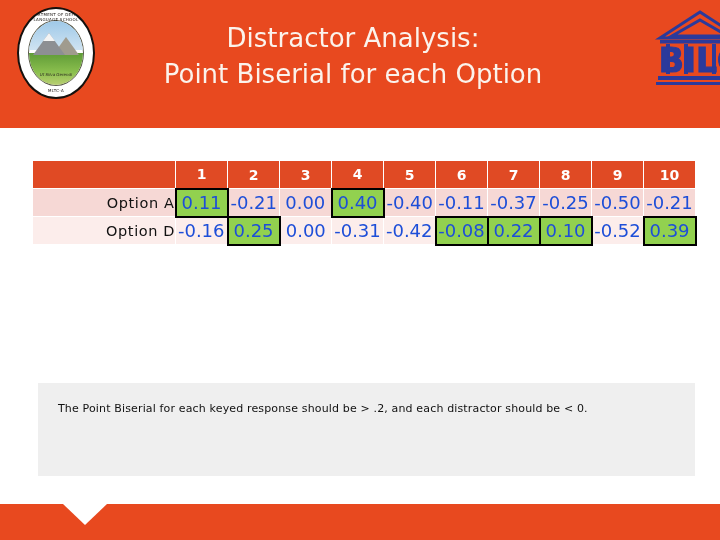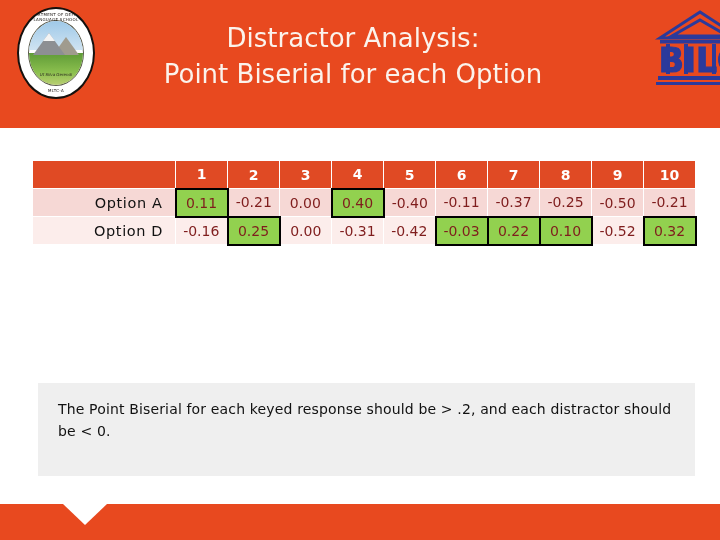--- a/index.html
+++ b/index.html
@@ -125,41 +125,40 @@
     border-collapse: collapse;
     table-layout: fixed;
     font-family: "DejaVu Sans", sans-serif;
   }
   #pb-table th, #pb-table td {
     padding: 0;
     margin: 0;
     height: 28px;
     text-align: center;
     vertical-align: middle;
-    font-size: 14px;
-    color: #7f1d1d;
+    font-size: 18px;
+    color: #1d4ed8;
     border: 1px solid #ffffff;
     box-sizing: border-box;
   }
   #pb-table col.label-col { width: 143px; }
   #pb-table col.data-col  { width: 52px; }
 
   #pb-table thead th {
     background: #E04A24;
     color: #ffffff;
     font-weight: bold;
     font-size: 14px;
   }
   #pb-table thead th.corner {
     background: #E04A24;
   }
 
   #pb-table td.rowlabel {
     text-align: right;
-    padding-right: 12px;
     font-size: 14.5px;
     color: #111111;
     letter-spacing: 0.6px;
   }
 
   tr.shade-dark td { background: #F6D8D5; }
   tr.shade-light td { background: #FCEDEB; }
 
   #pb-table td.hi {
     background: #92D14F !important;
@@ -172,21 +171,21 @@
     left: 38px; top: 383px;
     width: 657px; height: 93px;
     background: #EFEFEF;
     box-sizing: border-box;
   }
   #note-text {
     position: absolute;
     left: 20px; top: 15px;
     width: 620px;
     font-family: "DejaVu Sans", sans-serif;
-    font-size: 14px;
+    font-size: 11px;
     line-height: 22px;
     color: #111111;
     letter-spacing: 0.15px;
   }
 
   
   #footer-band {
     position: absolute;
     left: 0; top: 504px;
     width: 720px; height: 36px;
@@ -286,25 +285,25 @@
         <td>-0.50</td>
         <td>-0.21</td>
       </tr>
       <tr class="shade-light">
         <td class="rowlabel">Option D</td>
         <td>-0.16</td>
         <td class="hi">0.25</td>
         <td>0.00</td>
         <td>-0.31</td>
         <td>-0.42</td>
-        <td class="hi">-0.03</td>
+        <td class="hi">-0.08</td>
         <td class="hi">0.22</td>
         <td class="hi">0.10</td>
         <td>-0.52</td>
-        <td class="hi">0.32</td>
+        <td class="hi">0.39</td>
       </tr>
     </tbody>
 </table>
 
 <div id="note-box">
   <div id="note-text">The Point Biserial for each keyed response should be &gt; .2, and each distractor should be &lt; 0.</div>
 </div>
 
 <div id="footer-band"></div>
 <div id="footer-notch"></div>

